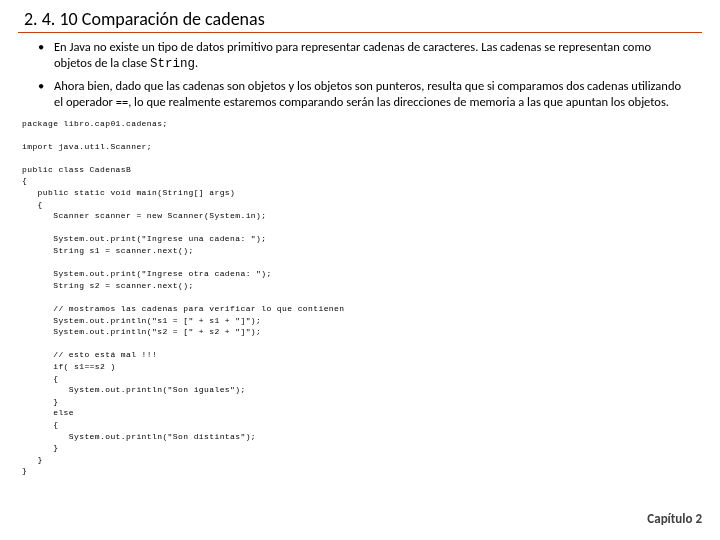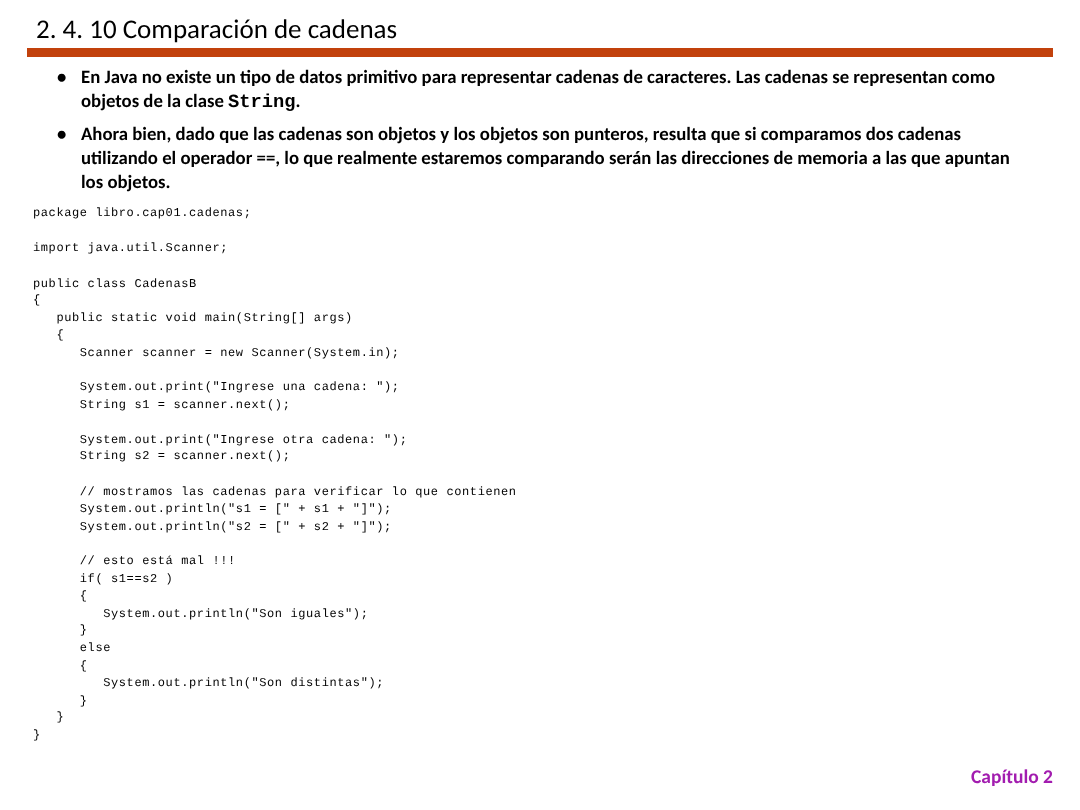--- a/index.html
+++ b/index.html
@@ -1,29 +1,29 @@
 <!DOCTYPE html>
 <html><head>
 <meta charset="utf-8">
 <style>
-  * { margin: 0; padding: 0; box-sizing: border-box; font-weight: bold; }
+  * { margin: 0; padding: 0; box-sizing: border-box; }
   body {
     width: 720px;
     height: 540px;
     background: #fff;
     font-family: Calibri, Arial, sans-serif;
     color: #000;
     padding: 8px 18px 8px 18px;
     position: relative;
     overflow: hidden;
   }
   .title {
     font-size: 18px;
     font-weight: 400;
-    border-bottom: 6px solid #c2410c;
+    border-bottom: 1px solid #c2410c;
     padding-bottom: 2px;
     margin-bottom: 6px;
     padding-left: 6px;
   }
   .bullets {
     padding-left: 36px;
     font-size: 12.5px;
     line-height: 1.25;
   }
   .bullet {
@@ -45,21 +45,21 @@
     font-size: 8px;
     line-height: 1.45;
     letter-spacing: 0.4px;
     white-space: pre;
     padding-left: 4px;
   }
   .chapter {
     position: absolute;
     right: 18px;
     bottom: 14px;
-    color: #a21caf;
+    color: #404040;
     font-weight: bold;
     font-size: 13px;
   }
 </style>
 </head>
 <body>
 
 <div class="title">2. 4. 10 Comparación de cadenas</div>
 
 <div class="bullets">

